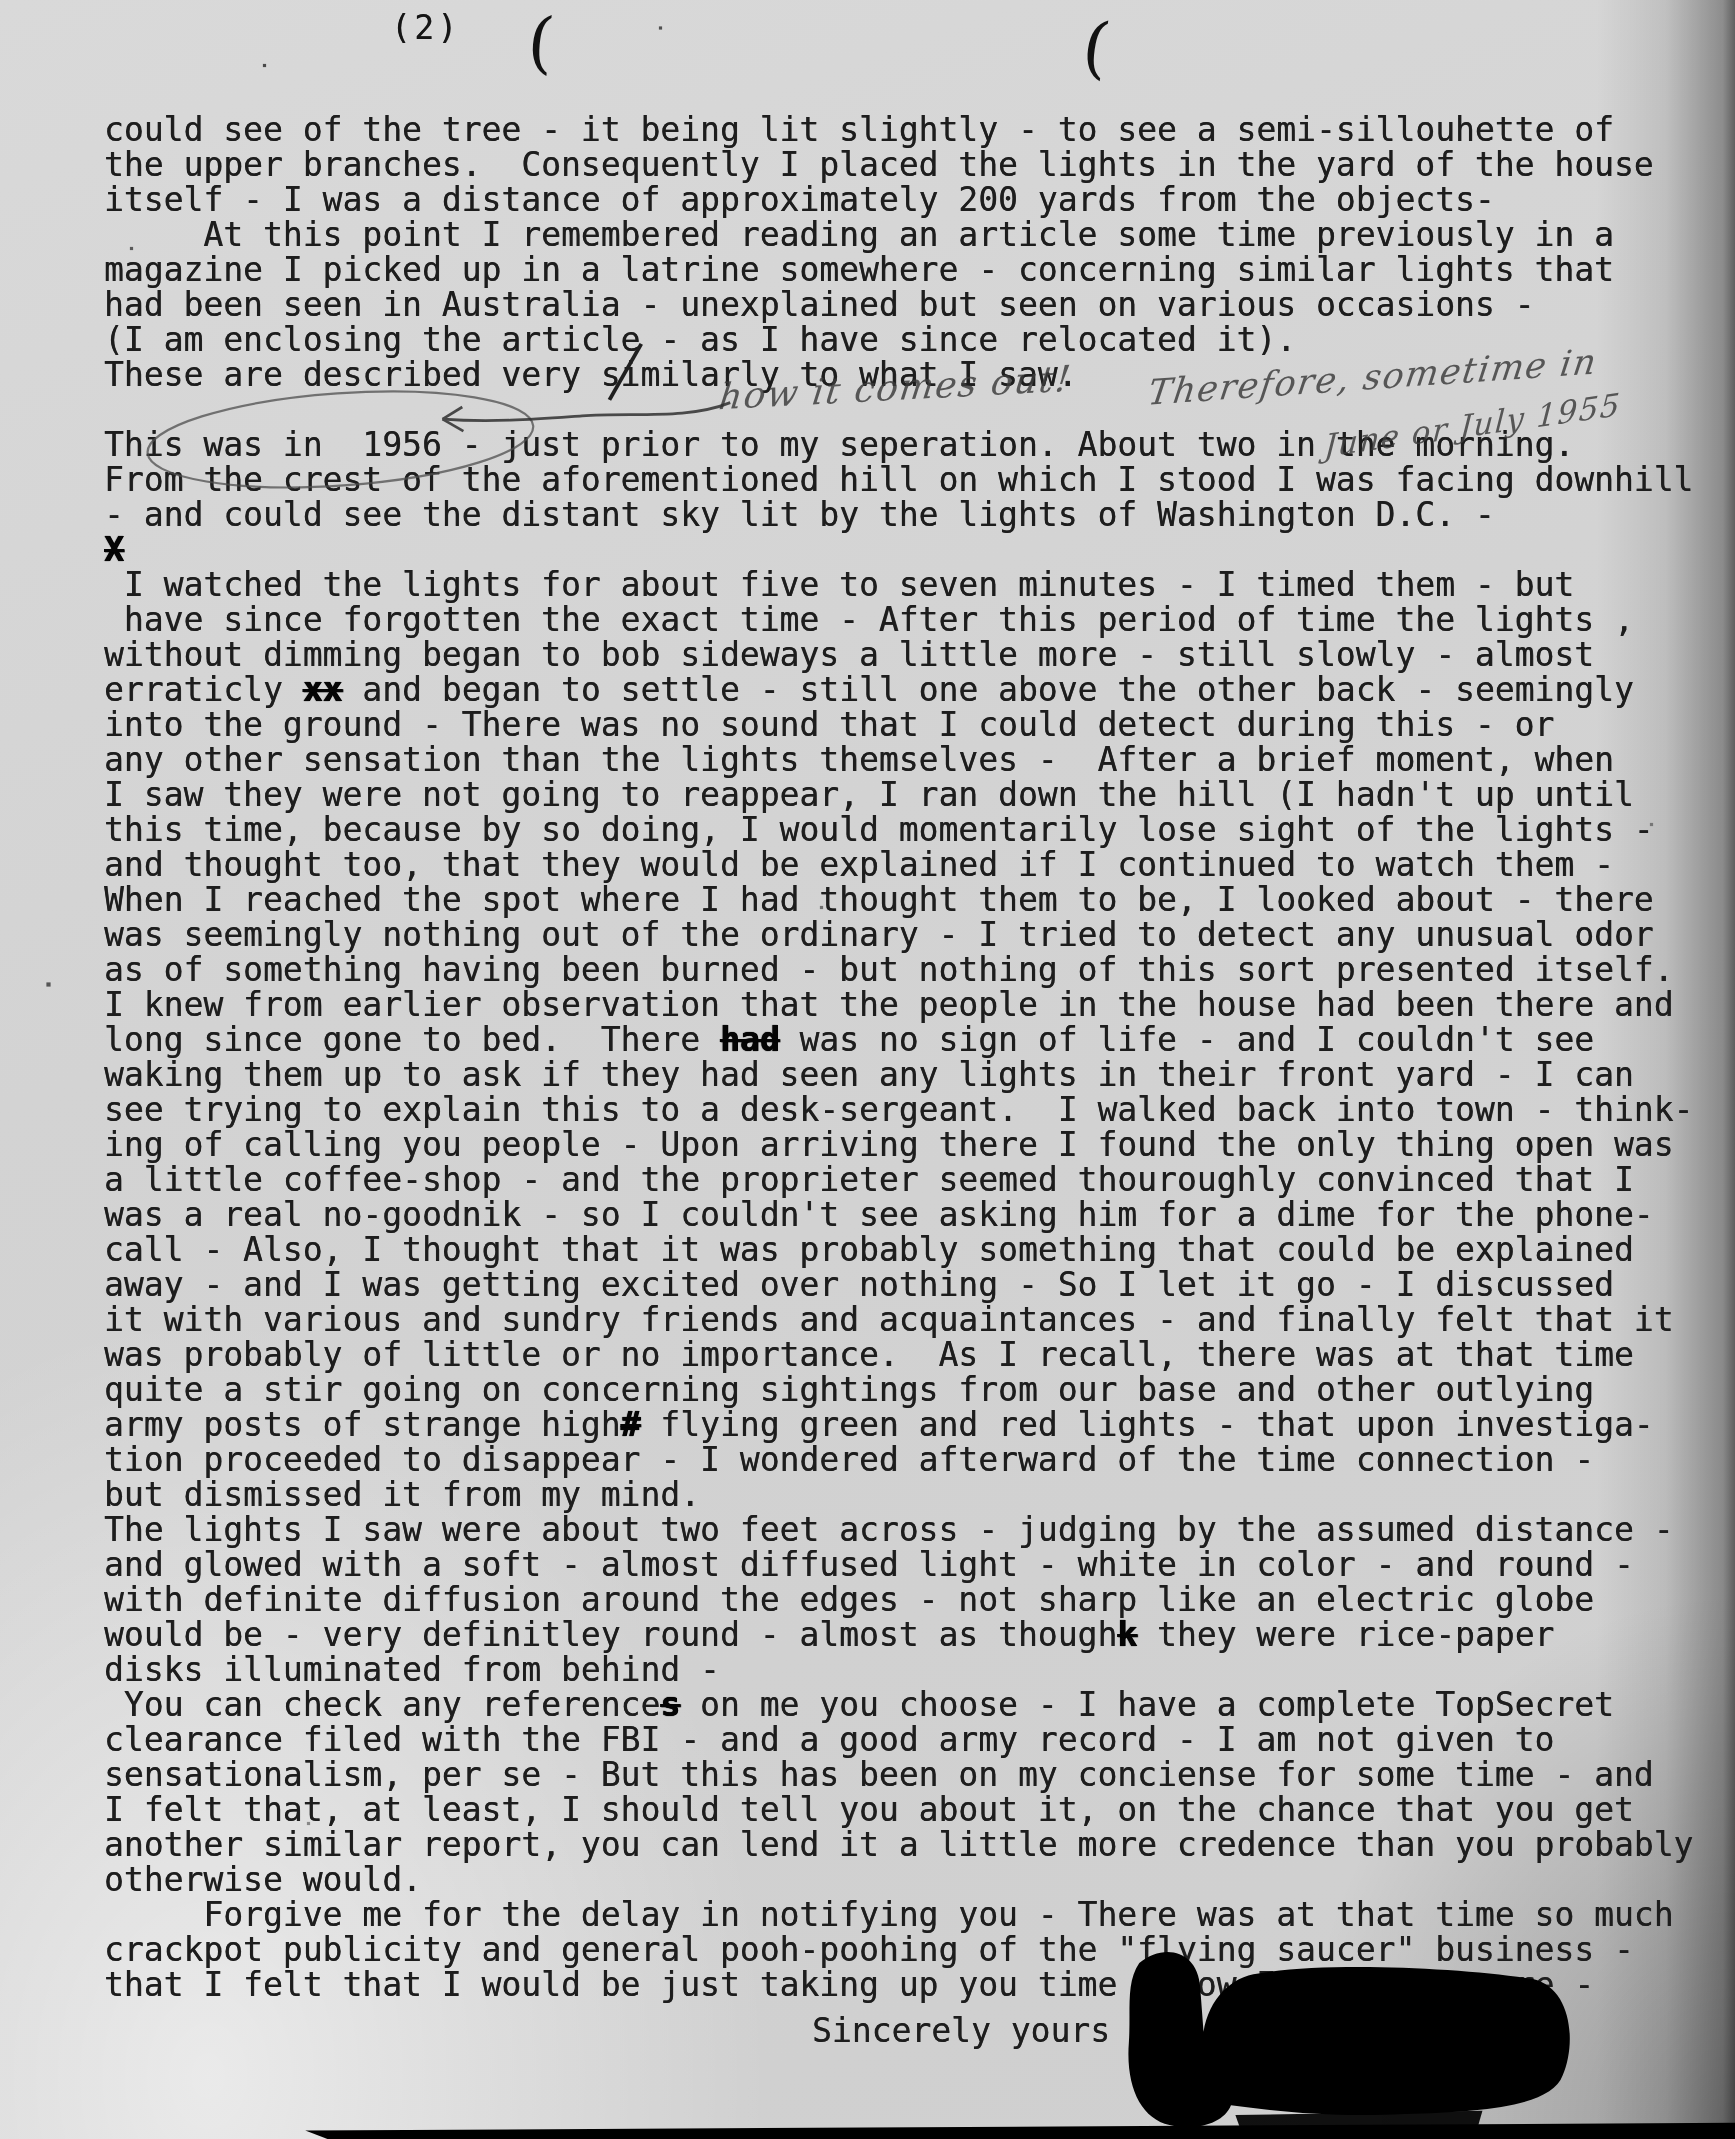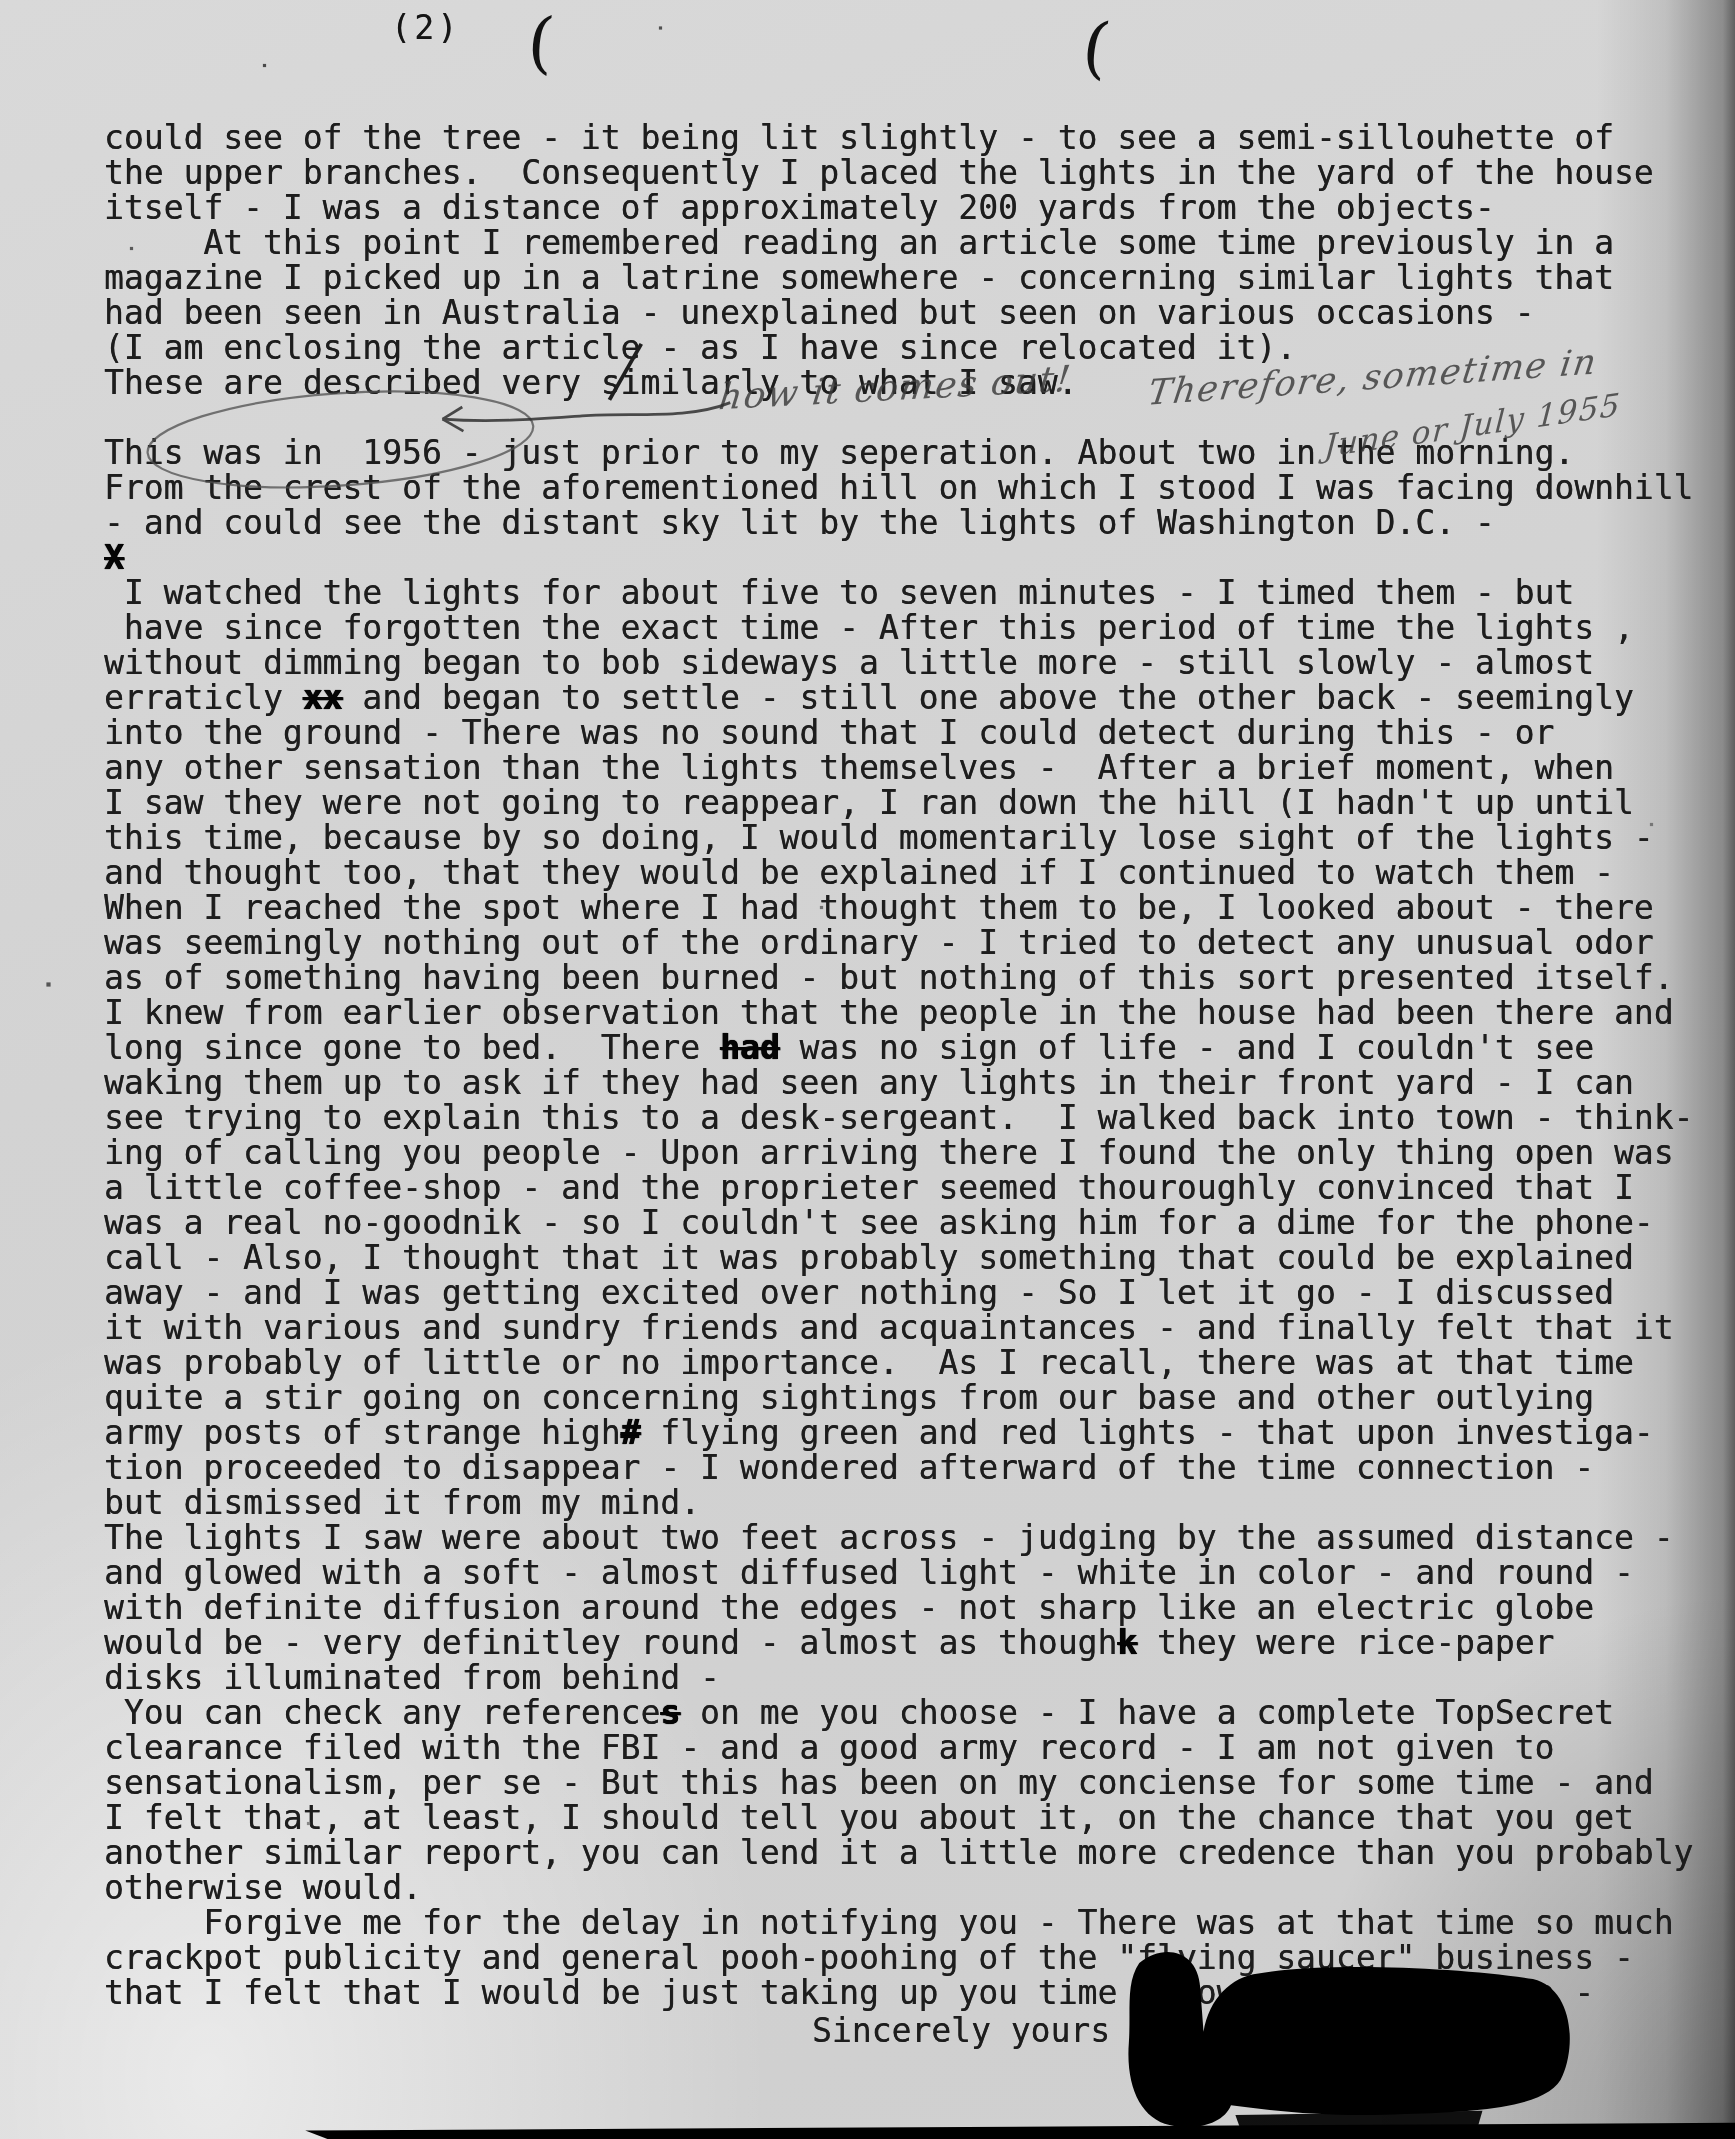--- a/index.html
+++ b/index.html
@@ -17,21 +17,21 @@
     position:absolute;left:391px;top:7.7px;font-size:33px;letter-spacing:3.3px;
     color:#141414;text-shadow:0.3px 0.3px 0.5px rgba(0,0,0,.7);
   }
   .pen-paren{
     position:absolute;font-family:"DejaVu Serif","Liberation Serif",serif;
     font-size:67px;color:#121212;line-height:1;
   }
   .pen-paren.p1{left:528px;top:8.8px;transform:rotate(5deg);}
   .pen-paren.p2{left:1083px;top:14.3px;transform:rotate(8deg);}
   .typed{
-    position:absolute;left:104px;top:120px;width:1625px;
+    position:absolute;left:104px;top:112px;width:1625px;
     font-size:33px;line-height:35px;white-space:pre;
     text-shadow:0.3px 0.3px 0.5px rgba(15,15,15,0.8);
   }
   .tline{min-height:35px;}
   .xover{
     font-weight:bold;color:#050505;text-decoration:line-through;
     text-shadow:0 0 1.1px #000, 0.8px 0.3px 0.3px #000;
   }
   .closing{
     position:absolute;left:812px;top:2011px;font-size:33px;white-space:pre;

